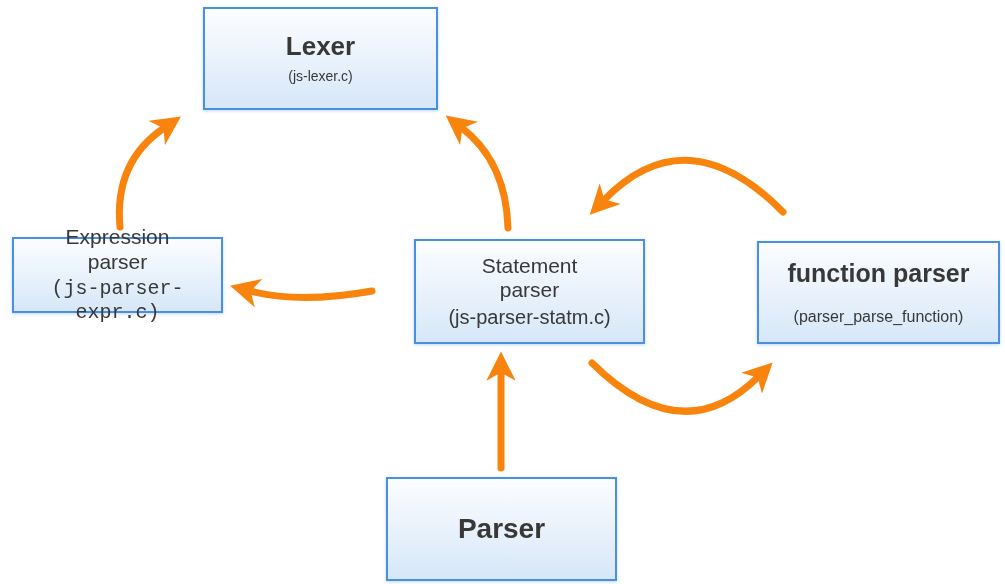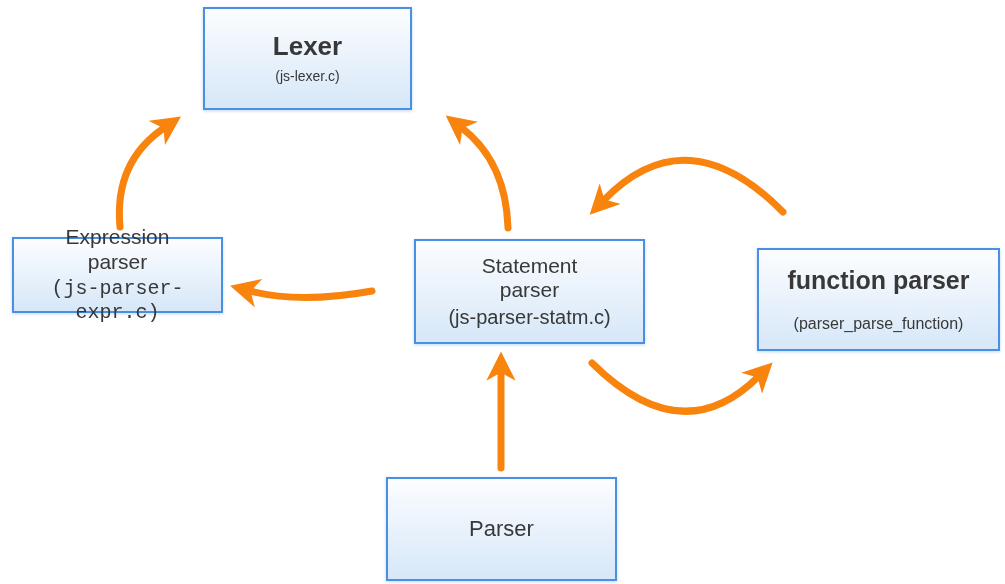--- a/index.html
+++ b/index.html
@@ -47,39 +47,39 @@
     background: linear-gradient(180deg, var(--box-fill-top) 0%, var(--box-fill-bottom) 100%);
     border: 2px solid var(--box-border);
     box-shadow: 0 1px 3px rgba(74, 144, 226, 0.35);
     color: var(--text);
   }
 
   .node-title { line-height: 1.15; }
   .node-subtitle { line-height: 1.2; }
 
   
-  .node--lexer      { left: 203px; top: 7px;   width: 209px; height: 103px; gap: 6px; }
+  .node--lexer      { left: 203px; top: 7px;   width: 235px; height: 103px; gap: 6px; }
   .node--expression { left: 12px;  top: 237px; width: 211px; height: 76px; gap: 3px; }
   .node--statement  { left: 386px; top: 239px; width: 231px; height: 105px; gap: 3px; margin-left: 28px; }
-  .node--function   { left: 757px; top: 248px; width: 243px; height: 103px; gap: 20px; }
+  .node--function   { left: 757px; top: 241px; width: 243px; height: 103px; gap: 20px; }
   .node--parser     { left: 386px; top: 477px; width: 231px; height: 104px; gap: 10px; }
 
   .node--lexer .node-title      { font-size: 26px; font-weight: bold; }
   .node--lexer .node-subtitle   { font-size: 14px; }
 
   .node--expression .node-title    { font-size: 21px; max-width: 150px; }
   .node--expression .node-subtitle { font-size: 20px; font-family: Liberation Mono, monospace; }
 
   .node--statement .node-title     { font-size: 21px; max-width: 150px; }
   .node--statement .node-subtitle  { font-size: 20px; }
 
   .node--function .node-title      { font-size: 25px; font-weight: bold; }
   .node--function .node-subtitle   { font-size: 16px; }
 
-  .node--parser .node-title        { font-size: 22px; font-weight: normal; }
+  .node--parser .node-title        { font-size: 28px; font-weight: bold; }
   .node--parser .node-subtitle     { font-size: 19px; }
 </style>
 </head>
 <body>
 
 <div class="canvas">
 
   <svg class="arrows" viewBox="0 0 1005 584" xmlns="http://www.w3.org/2000/svg" aria-hidden="true">
     <defs>
       <marker id="arrowhead" viewBox="0 0 10 10" markerWidth="4.2" markerHeight="4.2" refX="3" refY="5" orient="auto" markerUnits="strokeWidth">

